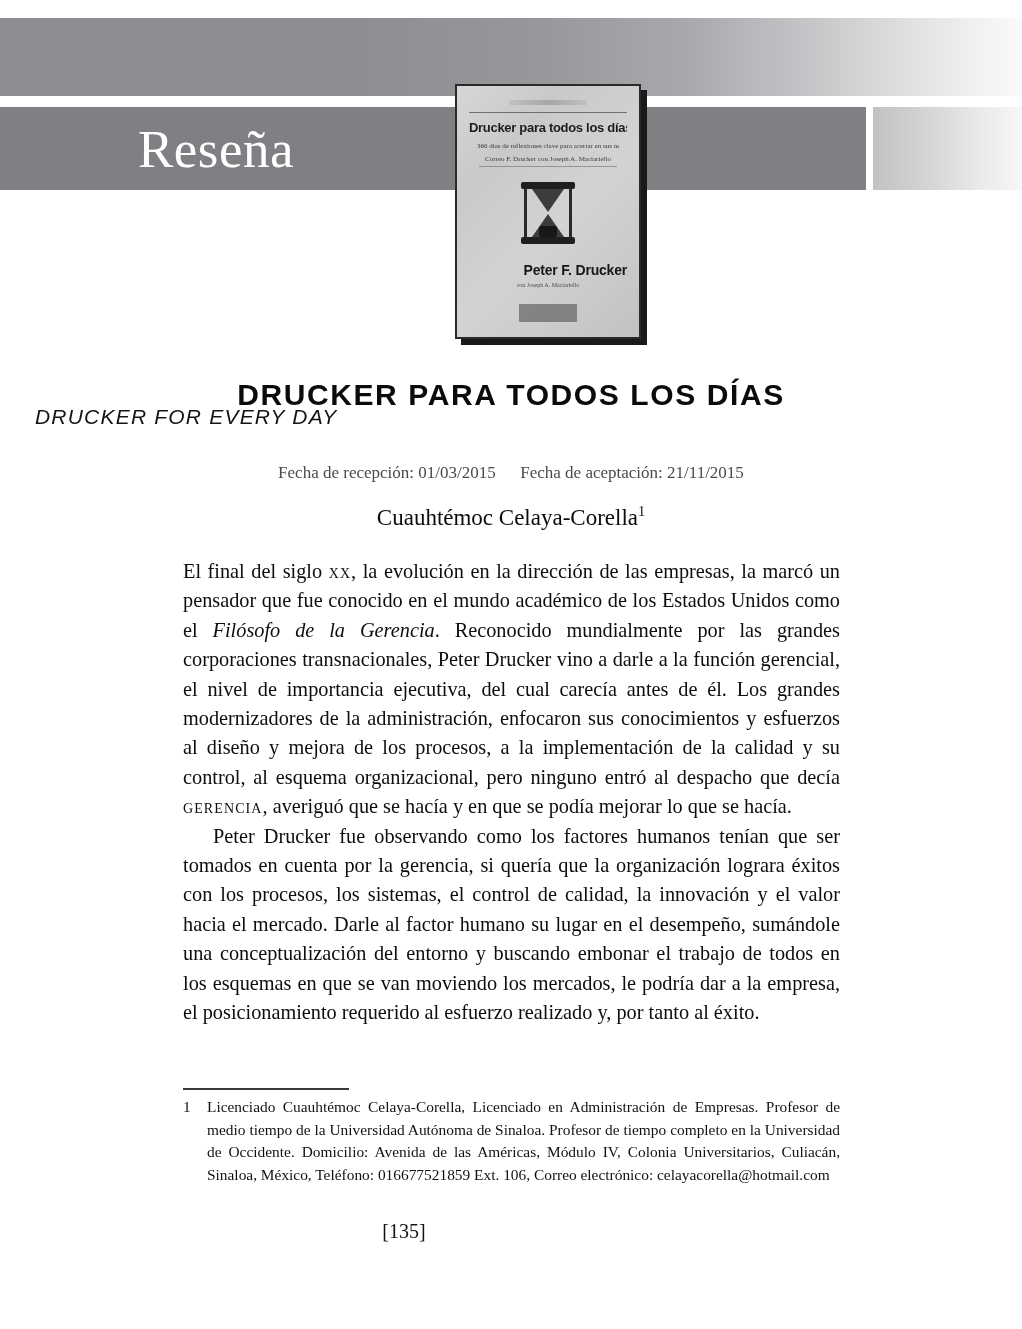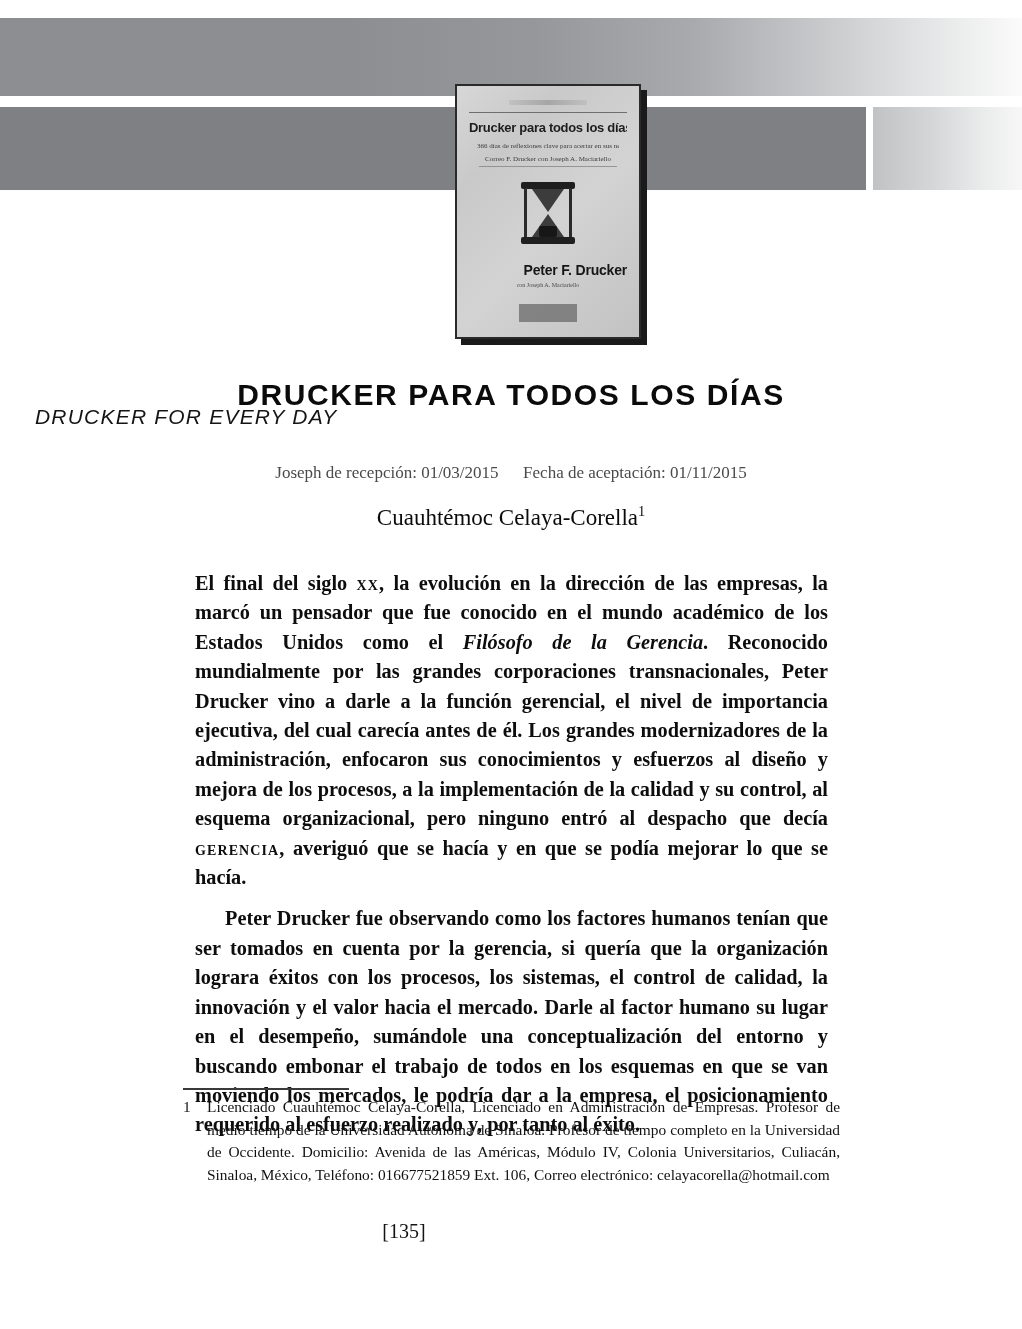--- a/index.html
+++ b/index.html
@@ -234,21 +234,21 @@
   #body-text {
     position: absolute;
     left: 183px; top: 557px;
     width: 657px;
     font-size: 20.3px;
     line-height: 29.4px;
     text-align: justify;
     color: #0d0d0d;
     hyphens: none;
   }
-  #body-text p { margin: 12px; font-weight: bold; }
+  #body-text p { margin: 0; }
   #body-text p.indented { text-indent: 30px; }
   #body-text .smallcaps {
     font-variant: small-caps;
     letter-spacing: 1.1px;
     font-size: 0.96em;
   }
   #body-text i { font-style: italic; }
 
   
   #footnote-rule {
@@ -281,20 +281,21 @@
     color: #141414;
   }
 </style>
 </head>
 <body>
 
 <div id="header-region">
   <div id="band-top"></div>
   <div id="band-bottom-solid"></div>
   <div id="band-bottom-gradient"></div>
+  <div id="section-label">Reseña</div>
 </div>
 
 <div id="book-cover-wrap">
   <div id="book-cover-shadow"></div>
   <div id="book-cover">
     <div id="cv-smalltop"></div>
     <div id="cv-toprule" class="cv-rule"></div>
     <div id="cv-title">Drucker para todos los días</div>
     <div id="cv-sub1">366 días de reflexiones clave para acertar en sus negocios</div>
     <div id="cv-sub2">Correo F. Drucker con Joseph A. Maciariello</div>
@@ -311,25 +312,25 @@
     <div id="cv-author">Peter F. Drucker</div>
     <div id="cv-authorsub">con Joseph A. Maciariello</div>
     <div id="cv-logo"></div>
   </div>
 </div>
 
 <h1 id="article-title">DRUCKER PARA TODOS LOS DÍAS</h1>
 <div id="article-subtitle">DRUCKER FOR EVERY DAY</div>
 
 <div id="article-dates">
-  <span>Joseph de recepción:</span>
+  <span>Fecha de recepción:</span>
   <span>01/03/2015</span>
   <span class="date-gap"></span>
   <span>Fecha de aceptación:</span>
-  <span>01/11/2015</span>
+  <span>21/11/2015</span>
 </div>
 
 <div id="article-author">
   <span>Cuauhtémoc Celaya-Corella</span><sup>1</sup>
 </div>
 
 <div id="body-text">
   <p><span>El  final del siglo </span><span class="smallcaps">xx</span><span>, la evolución en la dirección de las empresas, la marcó un pensador que fue conocido en el mundo académico de los Estados Unidos como el </span><i>Filósofo de la Gerencia</i><span>. Reconocido mundialmente por las grandes corporaciones transnacionales, Peter Drucker vino a darle a la función gerencial, el nivel de importancia ejecutiva, del cual carecía antes de él. Los grandes modernizadores de la administración, enfocaron sus conocimientos y esfuerzos al diseño y mejora de los procesos, a la implementación de la calidad y su control, al esquema organizacional, pero ninguno entró al despacho que decía </span><span class="smallcaps">gerencia</span><span>, averiguó que se hacía y en que se podía mejorar lo que se hacía.</span></p>
   <p class="indented">Peter Drucker fue observando como los factores humanos tenían que ser tomados en cuenta por la gerencia, si quería que la organización lograra éxitos con los procesos, los sistemas, el control de calidad, la innovación y el valor hacia el mercado. Darle al factor humano su lugar en el desempeño, sumándole una conceptualización del entorno y buscando embonar el trabajo de todos en los esquemas en que se van moviendo los mercados, le podría dar a la empresa, el posicionamiento requerido al esfuerzo realizado y, por tanto al éxito.</p>
 </div>

